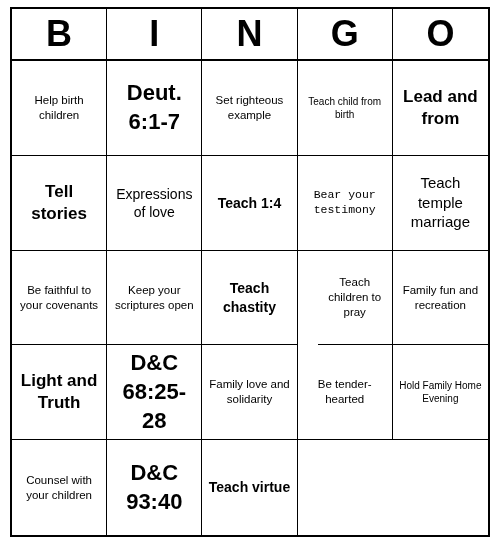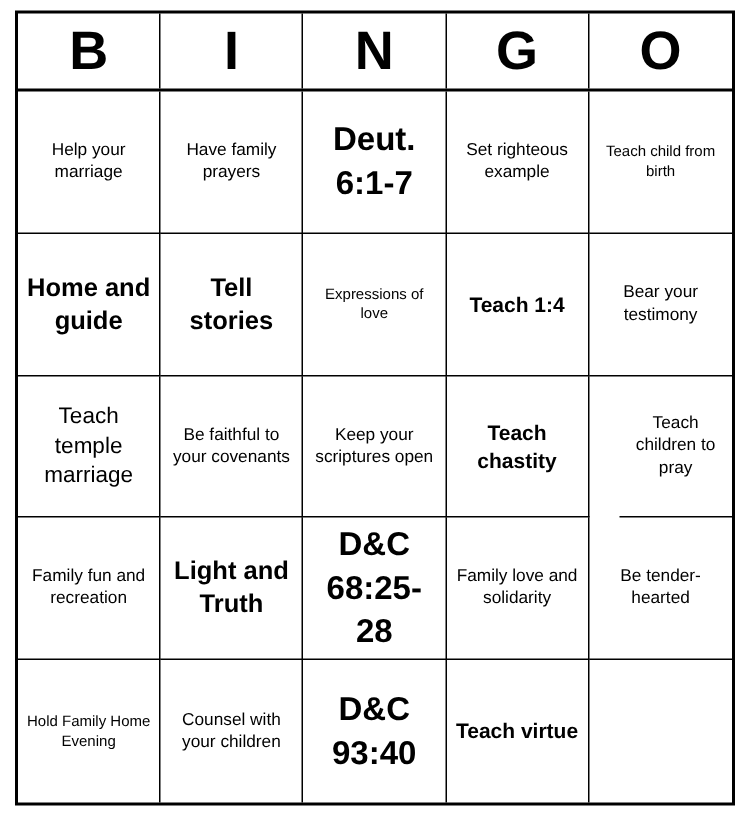--- a/index.html
+++ b/index.html
@@ -74,30 +74,29 @@
 
 <div class="bingo-container">
   <div class="bingo-header">
     <div class="bingo-letter">B</div>
     <div class="bingo-letter">I</div>
     <div class="bingo-letter">N</div>
     <div class="bingo-letter">G</div>
     <div class="bingo-letter">O</div>
   </div>
   <div class="bingo-grid">
-  <div class="bingo-cell" style="font-size: 11.5px;">Help your marriage</div>
-      <div class="bingo-cell" style="font-size: 11.5px;">Have family prayers</div>
+  <div class="bingo-cell" style="font-size: 11.5px;">Help birth children</div>
       <div class="bingo-cell" style="font-size: 22px; font-weight: bold;">Deut. 6:1-7</div>
       <div class="bingo-cell" style="font-size: 11.5px;">Set righteous example</div>
       <div class="bingo-cell" style="font-size: 10px;">Teach child from birth</div>
-      <div class="bingo-cell" style="font-size: 17px; font-weight: bold;">Home and guide</div>
+      <div class="bingo-cell" style="font-size: 17px; font-weight: bold;">Lead and from</div>
       <div class="bingo-cell" style="font-size: 17px; font-weight: bold;">Tell stories</div>
-      <div class="bingo-cell" style="font-size: 10px;">Expressions of love</div>
+      <div class="bingo-cell" style="font-size: 14px;">Expressions of love</div>
       <div class="bingo-cell" style="font-size: 14px; font-weight: bold;">Teach 1:4</div>
-      <div class="bingo-cell" style="font-size: 11.5px;">Bear your testimony</div>
+      <div class="bingo-cell" style="font-size: 11.5px; font-family: Liberation Mono, monospace;">Bear your testimony</div>
       <div class="bingo-cell" style="font-size: 15px;">Teach temple marriage</div>
       <div class="bingo-cell" style="font-size: 11.5px;">Be faithful to your covenants</div>
       <div class="bingo-cell" style="font-size: 11.5px;">Keep your scriptures open</div>
       <div class="bingo-cell" style="font-size: 14px; font-weight: bold;">Teach chastity</div>
       <div class="bingo-cell" style="font-size: 11.5px; margin-left: 20px;">Teach children to pray</div>
       <div class="bingo-cell" style="font-size: 11.5px;">Family fun and recreation</div>
       <div class="bingo-cell" style="font-size: 17px; font-weight: bold;">Light and Truth</div>
       <div class="bingo-cell" style="font-size: 22px; font-weight: bold;">D&amp;C 68:25-28</div>
       <div class="bingo-cell" style="font-size: 11.5px;">Family love and solidarity</div>
       <div class="bingo-cell" style="font-size: 11.5px;">Be tender-hearted</div>

